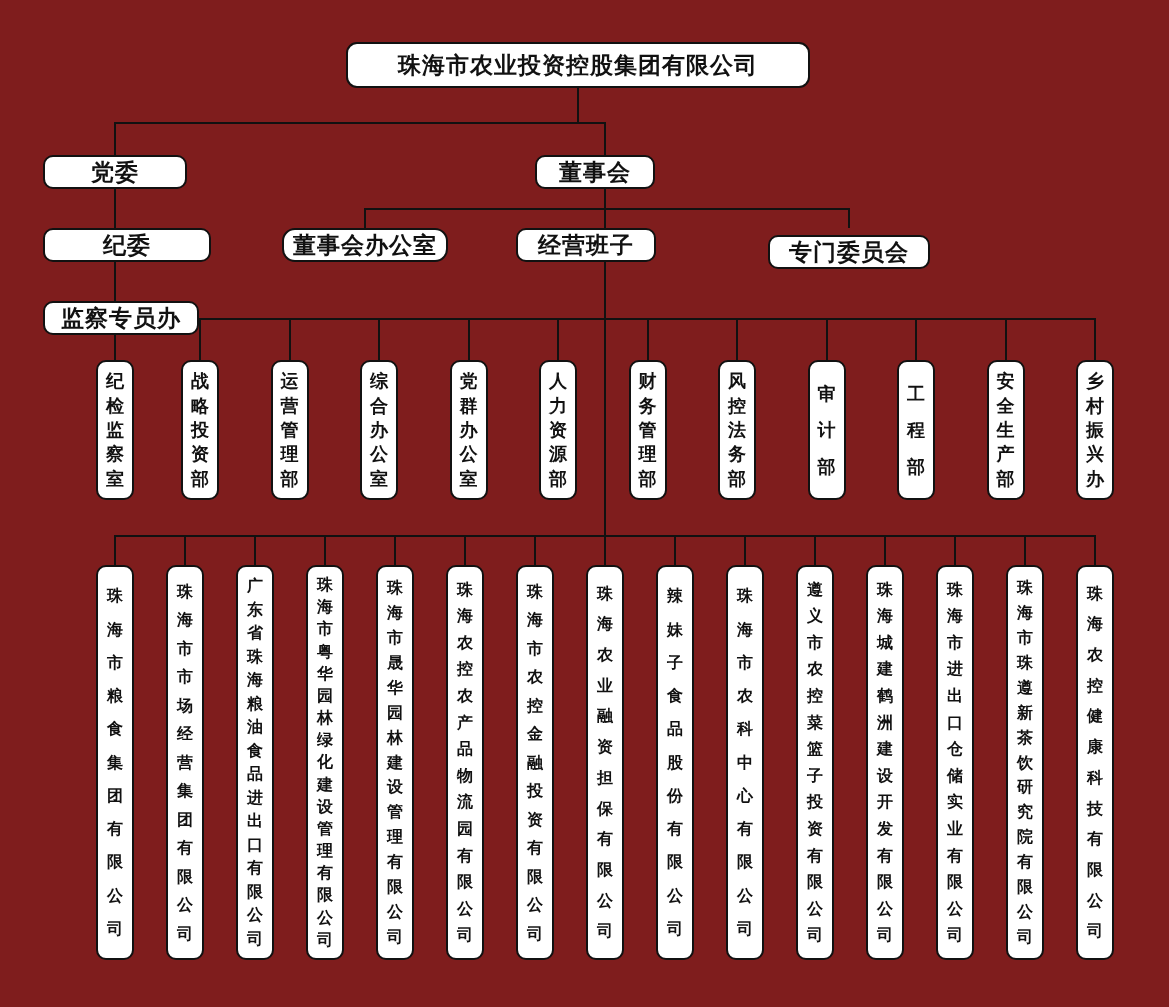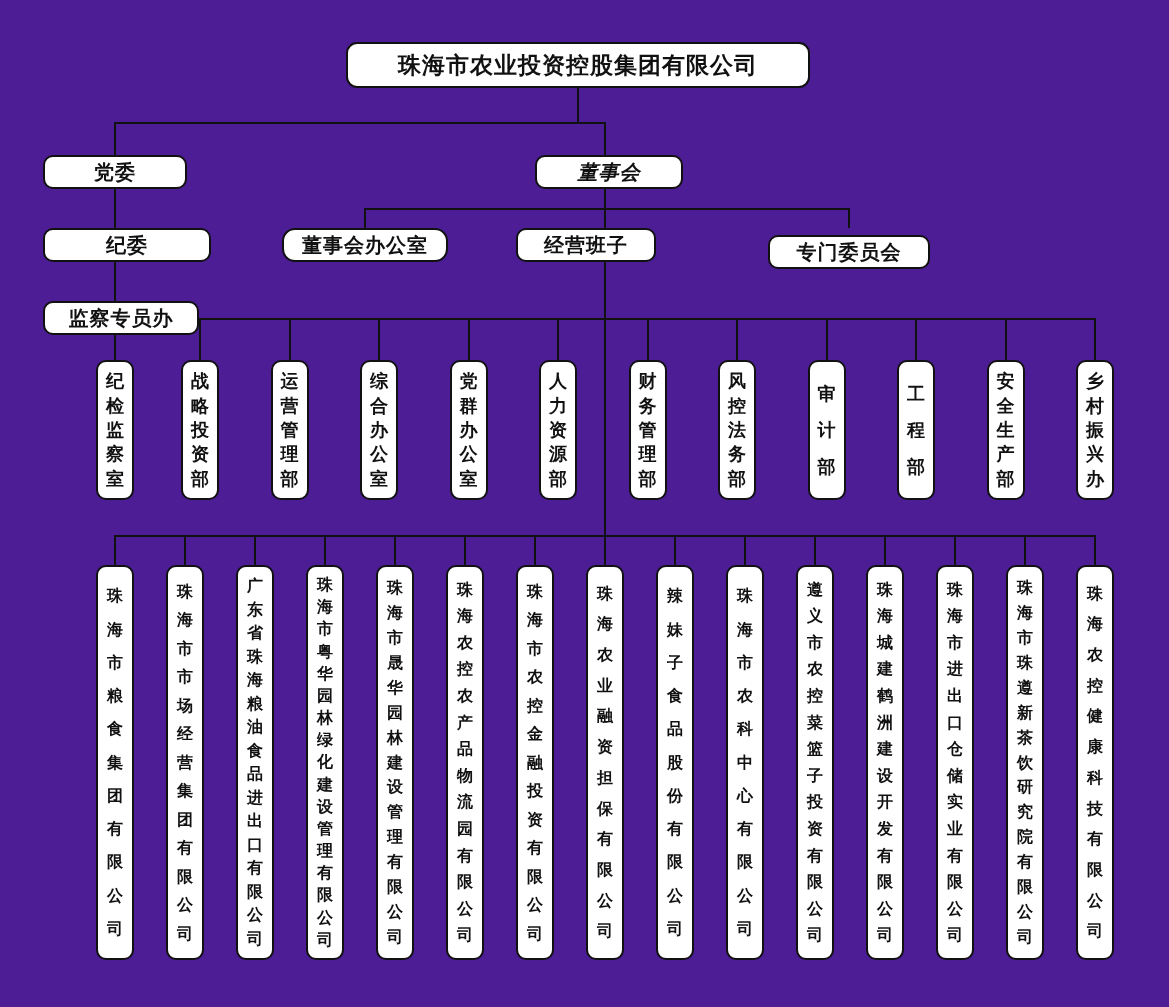--- a/index.html
+++ b/index.html
@@ -3,21 +3,21 @@
 <meta charset="utf-8">
 <style>
   * { box-sizing: border-box; }
   html, body { margin: 0; padding: 0; background: #ffffff; }
   body { font-family: "Liberation Sans", "DejaVu Sans", sans-serif; }
 
   .canvas {
     position: relative;
     width: 1169px;
     height: 1007px;
-    background: #4c1d95;
+    background: #7f1d1d;
     color: #111111;
     font-weight: bold;
     overflow: hidden;
   }
 
   
   .line { position: absolute; background: #111111; }
 
   
   .box {
@@ -25,21 +25,21 @@
     border: 2.5px solid #111111;
     border-radius: 10px;
     background: #ffffff;
     display: flex;
     align-items: center;
     justify-content: center;
     letter-spacing: 1px;
     white-space: nowrap;
   }
   .title-box { height: 46px; font-size: 23px; border-radius: 11px; }
-  .hbox { height: 34px; font-size: 20px; }
+  .hbox { height: 34px; font-size: 23px; }
 
   
   .vbox {
     border: 2.5px solid #111111;
     border-radius: 10px;
     background: #ffffff;
     width: 38px;
     display: flex;
   }
   .vbox.abs { position: absolute; }
@@ -110,21 +110,21 @@
   <div class="box hbox" style="left:43px; top:155px; width:144px;">
     <span>党委</span>
   </div>
   <div class="box hbox" style="left:43px; top:228px; width:168px;">
     <span>纪委</span>
   </div>
   <div class="box hbox" style="left:43px; top:301px; width:156px;">
     <span>监察专员办</span>
   </div>
 
-  <div class="box hbox" style="left:535px; top:155px; width:148px;font-style:italic;">
+  <div class="box hbox" style="left:535px; top:155px; width:120px;">
     <span>董事会</span>
   </div>
   <div class="box hbox" style="left:282px; top:228px; width:166px;border-radius:13px;">
     <span>董事会办公室</span>
   </div>
   <div class="box hbox" style="left:516px; top:228px; width:140px;">
     <span>经营班子</span>
   </div>
   <div class="box hbox" style="left:768px; top:235px; width:162px;">
     <span>专门委员会</span>

